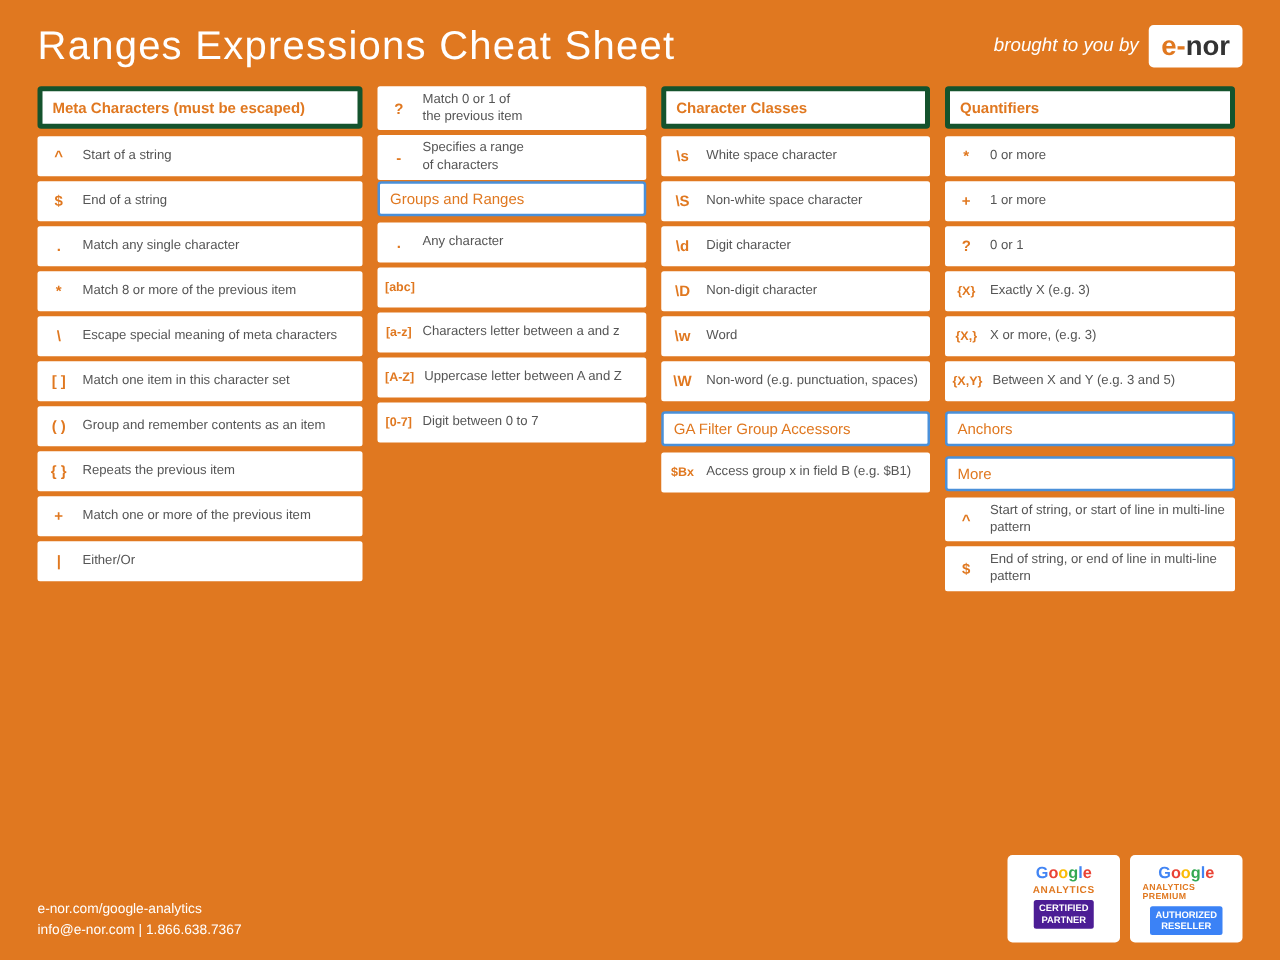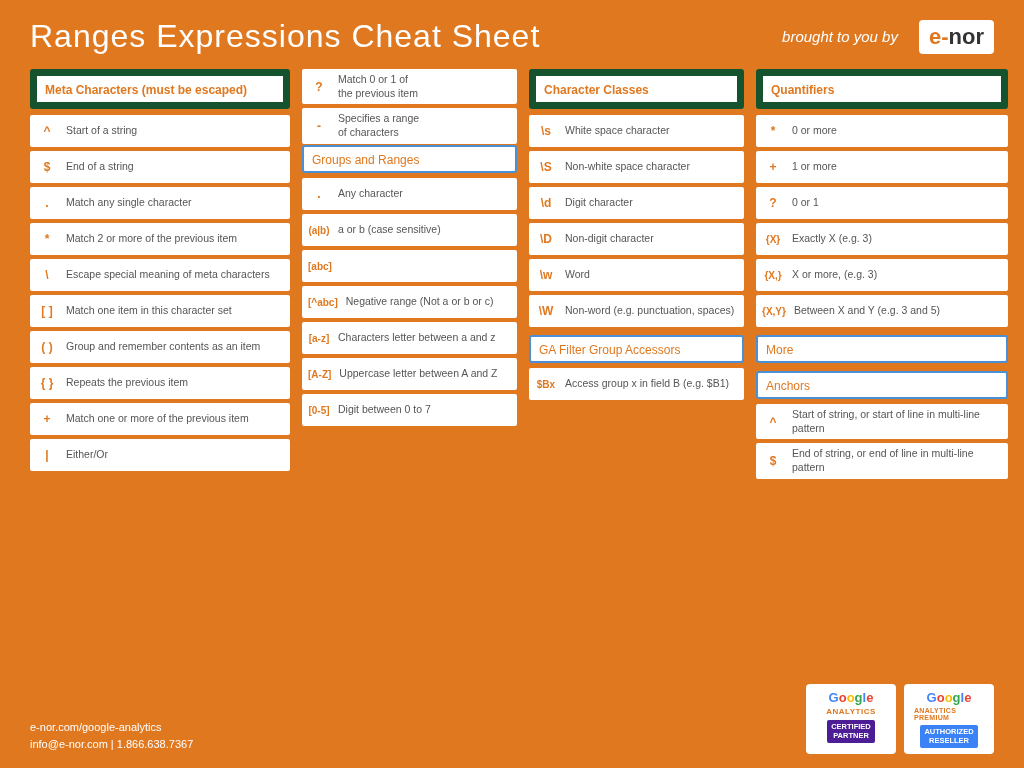--- a/index.html
+++ b/index.html
@@ -28,21 +28,21 @@
     }
     .header-title {
       color: white;
       font-size: 32px;
       font-weight: 300;
       letter-spacing: 1px;
     }
     .header-right {
       display: flex;
       align-items: center;
-      gap: 21px;
+      gap: 8px;
     }
     .brought-text {
       color: white;
       font-style: italic;
       font-size: 15px;
     }
     .logo-box {
       background: white;
       border-radius: 4px;
       padding: 4px 10px;
@@ -61,21 +61,21 @@
     }
     .logo-hyphen {
       color: #e07820;
       font-size: 22px;
       font-weight: bold;
     }
 
     
     .section-header {
       background: white;
-      border: 7px solid #14532d;
+      border: 4px solid #14532d;
       border-radius: 3px;
       padding: 4px 8px;
       margin-bottom: 6px;
     }
     .section-header-text {
       color: #e07820;
       font-size: 12px;
       font-weight: bold;
     }
 
@@ -144,21 +144,21 @@
     }
     .center-left-panel {
       width: 215px;
       flex-shrink: 0;
     }
     .center-right-panel {
       width: 215px;
       flex-shrink: 0;
     }
     .right-panel {
-      width: 252px;
+      width: 232px;
       flex-shrink: 0;
     }
 
     .sub-section-header {
       background: white;
       border: 2px solid #4a90d9;
       border-radius: 3px;
       padding: 3px 8px;
       margin-bottom: 5px;
       margin-top: 6px;
@@ -200,21 +200,21 @@
       <div class="item-card">
         <span class="item-symbol">$</span>
         <span class="item-desc">End of a string</span>
       </div>
       <div class="item-card">
         <span class="item-symbol">.</span>
         <span class="item-desc">Match any single character</span>
       </div>
       <div class="item-card">
         <span class="item-symbol">*</span>
-        <span class="item-desc">Match 2 or more of the previous item</span>
+        <span class="item-desc">Match 8 or more of the previous item</span>
       </div>
       <div class="item-card">
         <span class="item-symbol">\</span>
         <span class="item-desc">Escape special meaning of meta characters</span>
       </div>
       <div class="item-card">
         <span class="item-symbol">[ ]</span>
         <span class="item-desc">Match one item in this character set</span>
       </div>
       <div class="item-card">
@@ -250,40 +250,32 @@
 
       <div class="sub-section-header">
         <span class="sub-section-header-text">Groups and Ranges</span>
       </div>
 
       <div class="item-card">
         <span class="item-symbol">.</span>
         <span class="item-desc">Any character</span>
       </div>
       <div class="item-card">
-        <span class="item-symbol" style="font-size:10px;">(a|b)</span>
-        <span class="item-desc">a or b (case sensitive)</span>
-      </div>
-      <div class="item-card">
         <span class="item-symbol" style="font-size:10px;">[abc]</span>
-      </div>
-      <div class="item-card">
-        <span class="item-symbol" style="font-size:10px;">[^abc]</span>
-        <span class="item-desc">Negative range (Not a or b or c)</span>
       </div>
       <div class="item-card">
         <span class="item-symbol" style="font-size:10px;">[a-z]</span>
         <span class="item-desc">Characters letter between a and z</span>
       </div>
       <div class="item-card">
         <span class="item-symbol" style="font-size:10px;">[A-Z]</span>
         <span class="item-desc">Uppercase letter between A and Z</span>
       </div>
       <div class="item-card">
-        <span class="item-symbol" style="font-size:10px;">[0-5]</span>
+        <span class="item-symbol" style="font-size:10px;">[0-7]</span>
         <span class="item-desc">Digit between 0 to 7</span>
       </div>
     </div>
 
     <div class="center-right-panel">
       <div class="section-header">
         <span class="section-header-text">Character Classes</span>
       </div>
 
       <div class="item-card">
@@ -344,25 +336,25 @@
       <div class="item-card">
         <span class="item-symbol" style="font-size:10px;">{X,}</span>
         <span class="item-desc">X or more, (e.g. 3)</span>
       </div>
       <div class="item-card">
         <span class="item-symbol" style="font-size:10px;">{X,Y}</span>
         <span class="item-desc">Between X and Y (e.g. 3 and 5)</span>
       </div>
 
       <div class="sub-section-header" style="margin-top:8px;">
+        <span class="sub-section-header-text">Anchors</span>
+      </div>
+
+      <div class="sub-section-header" style="margin-top:8px;">
         <span class="sub-section-header-text">More</span>
-      </div>
-
-      <div class="sub-section-header" style="margin-top:8px;">
-        <span class="sub-section-header-text">Anchors</span>
       </div>
       <div class="item-card">
         <span class="item-symbol">^</span>
         <span class="item-desc">Start of string, or start of line in multi-line pattern</span>
       </div>
       <div class="item-card">
         <span class="item-symbol">$</span>
         <span class="item-desc">End of string, or end of line in multi-line pattern</span>
       </div>
     </div>

